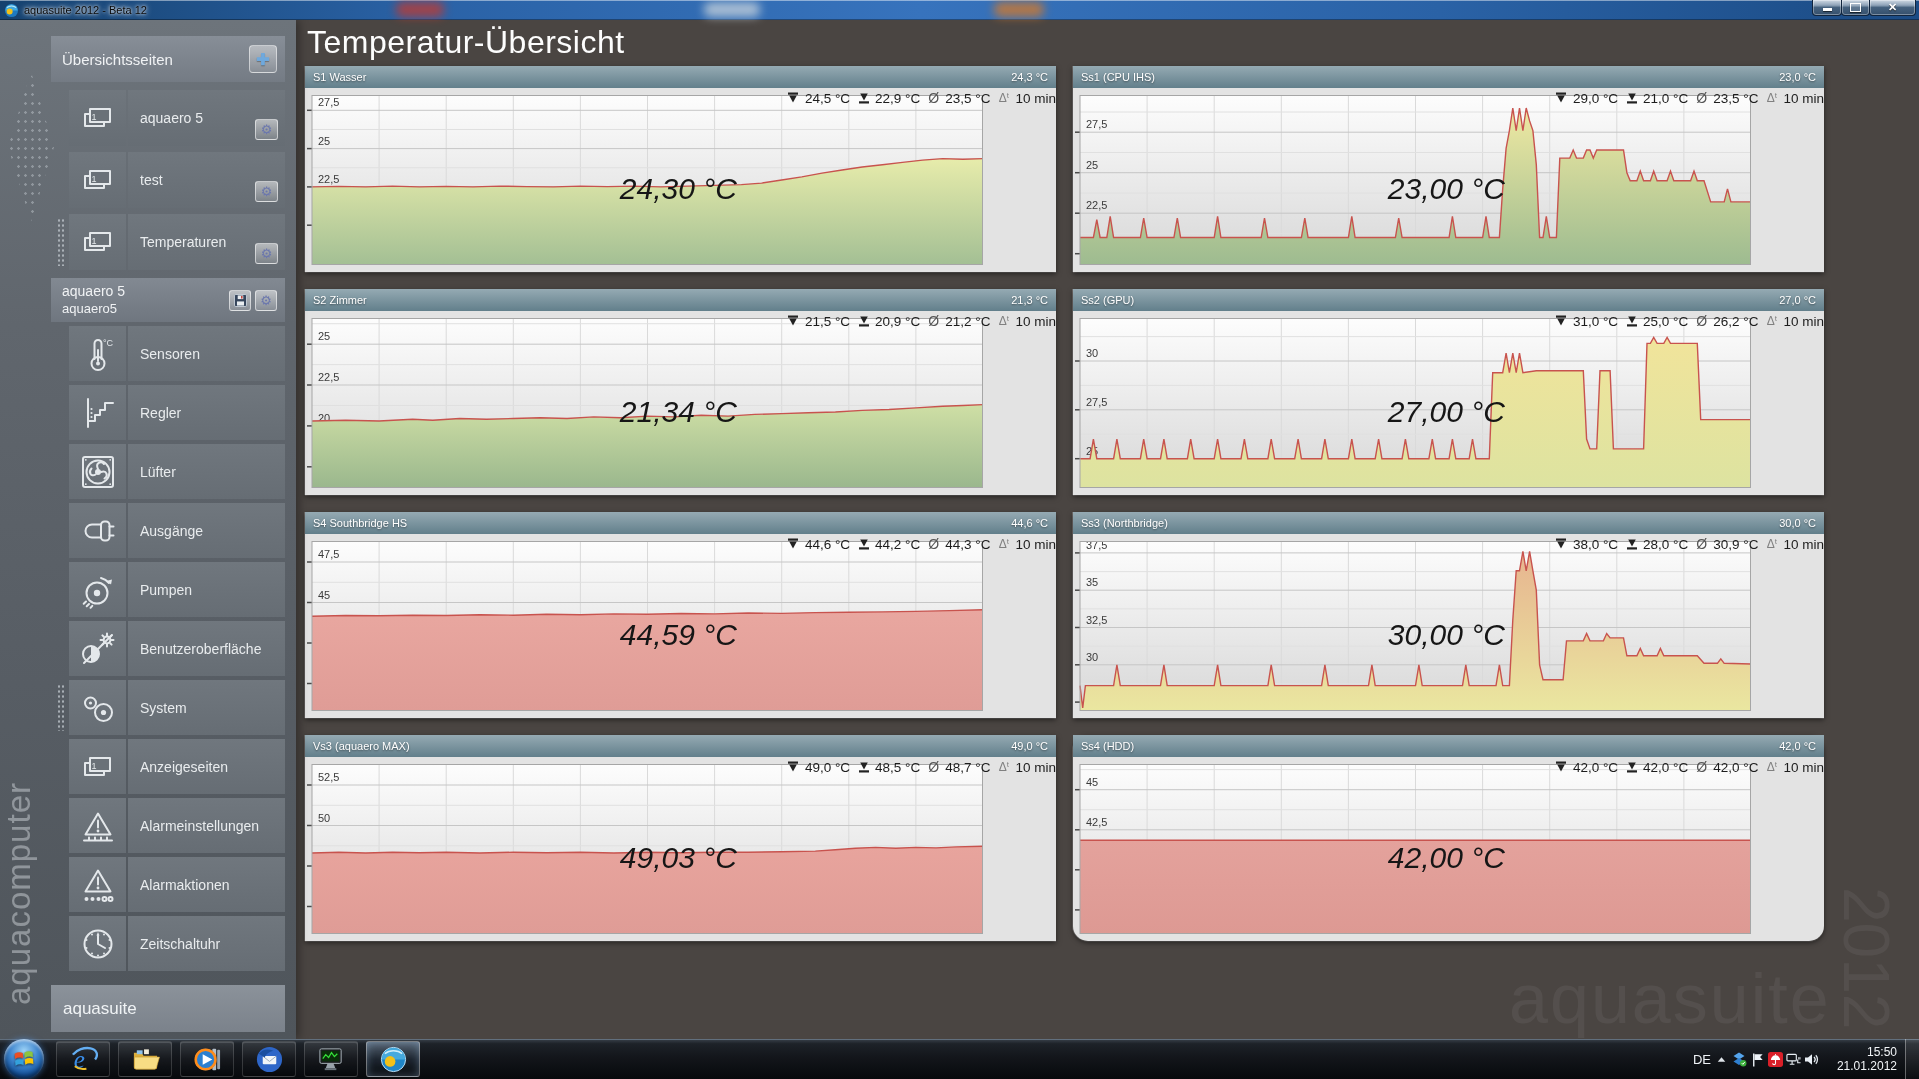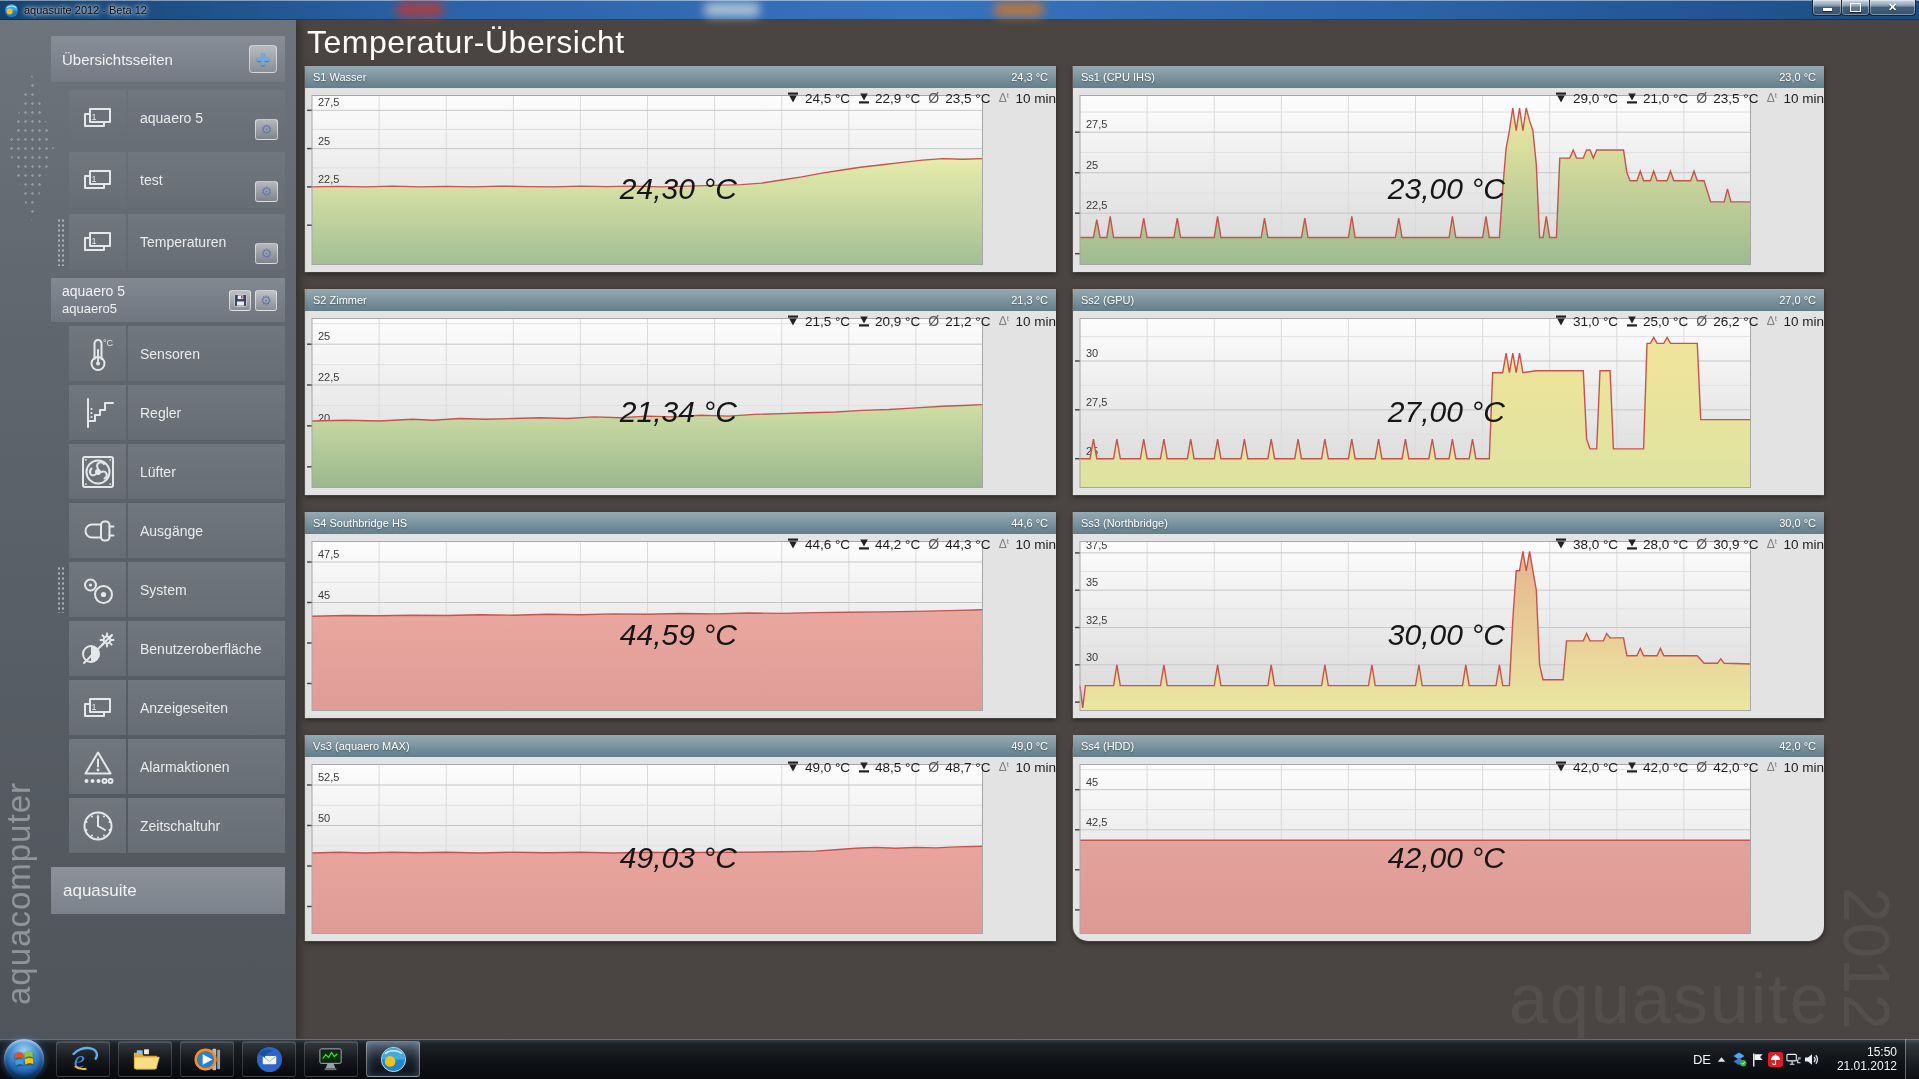--- a/index.html
+++ b/index.html
@@ -276,63 +276,94 @@
                   <rect x="23" y="10.5" width="8.5" height="19" rx="3.5"></rect>
                   <path d="M31.5 15.5 h4 M31.5 24.5 h4"></path>
                 </g>
               </svg>
             </span>
             <span class="item-label-box">
               <span>Ausgänge</span>
             </span>
           </div>
           <div class="side-item">
-            <span class="drag-dots"></span>
-            <span class="item-icon-box">
-              <svg viewBox="0 0 40 40">
-                <g stroke="#e4e8eb" stroke-width="2" fill="none" stroke-linecap="round" stroke-linejoin="round">
-                  <circle cx="12.5" cy="15" r="5.5"></circle>
-                  <circle cx="12.5" cy="15" r="1.6" fill="#e4e8eb" stroke="none"></circle>
-                  <circle cx="25.5" cy="24.5" r="8.5"></circle>
-                  <circle cx="25.5" cy="24.5" r="2.6" fill="#e4e8eb" stroke="none"></circle>
-                </g>
-              </svg>
-            </span>
-            <span class="item-label-box">
-              <span>System</span>
+            <span class="item-icon-box">
+              <svg viewBox="0 0 40 40">
+                <g stroke="#e4e8eb" stroke-width="2" fill="none" stroke-linecap="round" stroke-linejoin="round">
+                  <circle cx="19" cy="23" r="10.5"></circle>
+                  <circle cx="19" cy="23" r="3.2" fill="#e4e8eb" stroke="none"></circle>
+                  <path d="M31 13 a15 15 0 0 0 -8 -5"></path>
+                  <path d="M33 14.5 l1 -5 -5 1.3" fill="#e4e8eb" stroke="none"></path>
+                  <path d="M8 31.5 l-2.3 2.3 M11 34 l-2.3 2.3 M14.3 35.8 l-1.8 2"></path>
+                </g>
+              </svg>
+            </span>
+            <span class="item-label-box">
+              <span>Pumpen</span>
             </span>
           </div>
           <div class="side-item">
             <span class="item-icon-box">
               <svg viewBox="0 0 40 40">
                 <g stroke="#e4e8eb" stroke-width="2" fill="none" stroke-linecap="round" stroke-linejoin="round">
                   <circle cx="13" cy="25" r="8"></circle>
                   <path d="M13 17 a8 8 0 0 1 0 16 Z" fill="#e4e8eb" stroke="none"></path>
                   <circle cx="29" cy="11" r="3.4"></circle>
                   <path d="M29 4.5 v2 M29 15.5 v2 M22.5 11 h2 M33.5 11 h2 M24.4 6.4 l1.4 1.4 M32.2 14.2 l1.4 1.4 M33.6 6.4 l-1.4 1.4 M25.8 14.2 l-1.4 1.4"></path>
                   <path d="M6 34 L34 6"></path>
                 </g>
               </svg>
             </span>
             <span class="item-label-box">
               <span>Benutzeroberfläche</span>
             </span>
           </div>
           <div class="side-item">
+            <span class="drag-dots"></span>
+            <span class="item-icon-box">
+              <svg viewBox="0 0 40 40">
+                <g stroke="#e4e8eb" stroke-width="2" fill="none" stroke-linecap="round" stroke-linejoin="round">
+                  <circle cx="12.5" cy="15" r="5.5"></circle>
+                  <circle cx="12.5" cy="15" r="1.6" fill="#e4e8eb" stroke="none"></circle>
+                  <circle cx="25.5" cy="24.5" r="8.5"></circle>
+                  <circle cx="25.5" cy="24.5" r="2.6" fill="#e4e8eb" stroke="none"></circle>
+                </g>
+              </svg>
+            </span>
+            <span class="item-label-box">
+              <span>System</span>
+            </span>
+          </div>
+          <div class="side-item">
             <span class="item-icon-box">
               <svg viewBox="0 0 40 40">
                 <g stroke="#e4e8eb" stroke-width="2" fill="none" stroke-linecap="round" stroke-linejoin="round">
                   <rect x="7" y="16" width="19" height="12"></rect>
                   <rect x="12" y="11" width="20" height="13" fill="#6a7178"></rect>
                   <text x="13.5" y="21.5" font-size="9" fill="#e4e8eb" stroke="none">1</text>
                 </g>
               </svg>
             </span>
             <span class="item-label-box">
               <span>Anzeigeseiten</span>
+            </span>
+          </div>
+          <div class="side-item">
+            <span class="item-icon-box">
+              <svg viewBox="0 0 40 40">
+                <g stroke="#e4e8eb" stroke-width="2" fill="none" stroke-linecap="round" stroke-linejoin="round">
+                  <path d="M20 7.5 L32.5 28.5 H7.5 Z"></path>
+                  <path d="M20 14.5 V21.5"></path>
+                  <circle cx="20" cy="25" r="1.4" fill="#e4e8eb" stroke="none"></circle>
+                  <path d="M6 34.5 H34 M11 34.5 v-3 M17 34.5 v-3 M23 34.5 v-3 M29 34.5 v-3"></path>
+                </g>
+              </svg>
+            </span>
+            <span class="item-label-box">
+              <span>Alarmeinstellungen</span>
             </span>
           </div>
           <div class="side-item">
             <span class="item-icon-box">
               <svg viewBox="0 0 40 40">
                 <g stroke="#e4e8eb" stroke-width="2" fill="none" stroke-linecap="round" stroke-linejoin="round">
                   <path d="M20 5.5 L32.5 26.5 H7.5 Z"></path>
                   <path d="M20 12.5 V19.5"></path>
                   <circle cx="20" cy="23" r="1.4" fill="#e4e8eb" stroke="none"></circle>
                   <circle cx="8.5" cy="34" r="2" fill="#e4e8eb" stroke="none"></circle>

